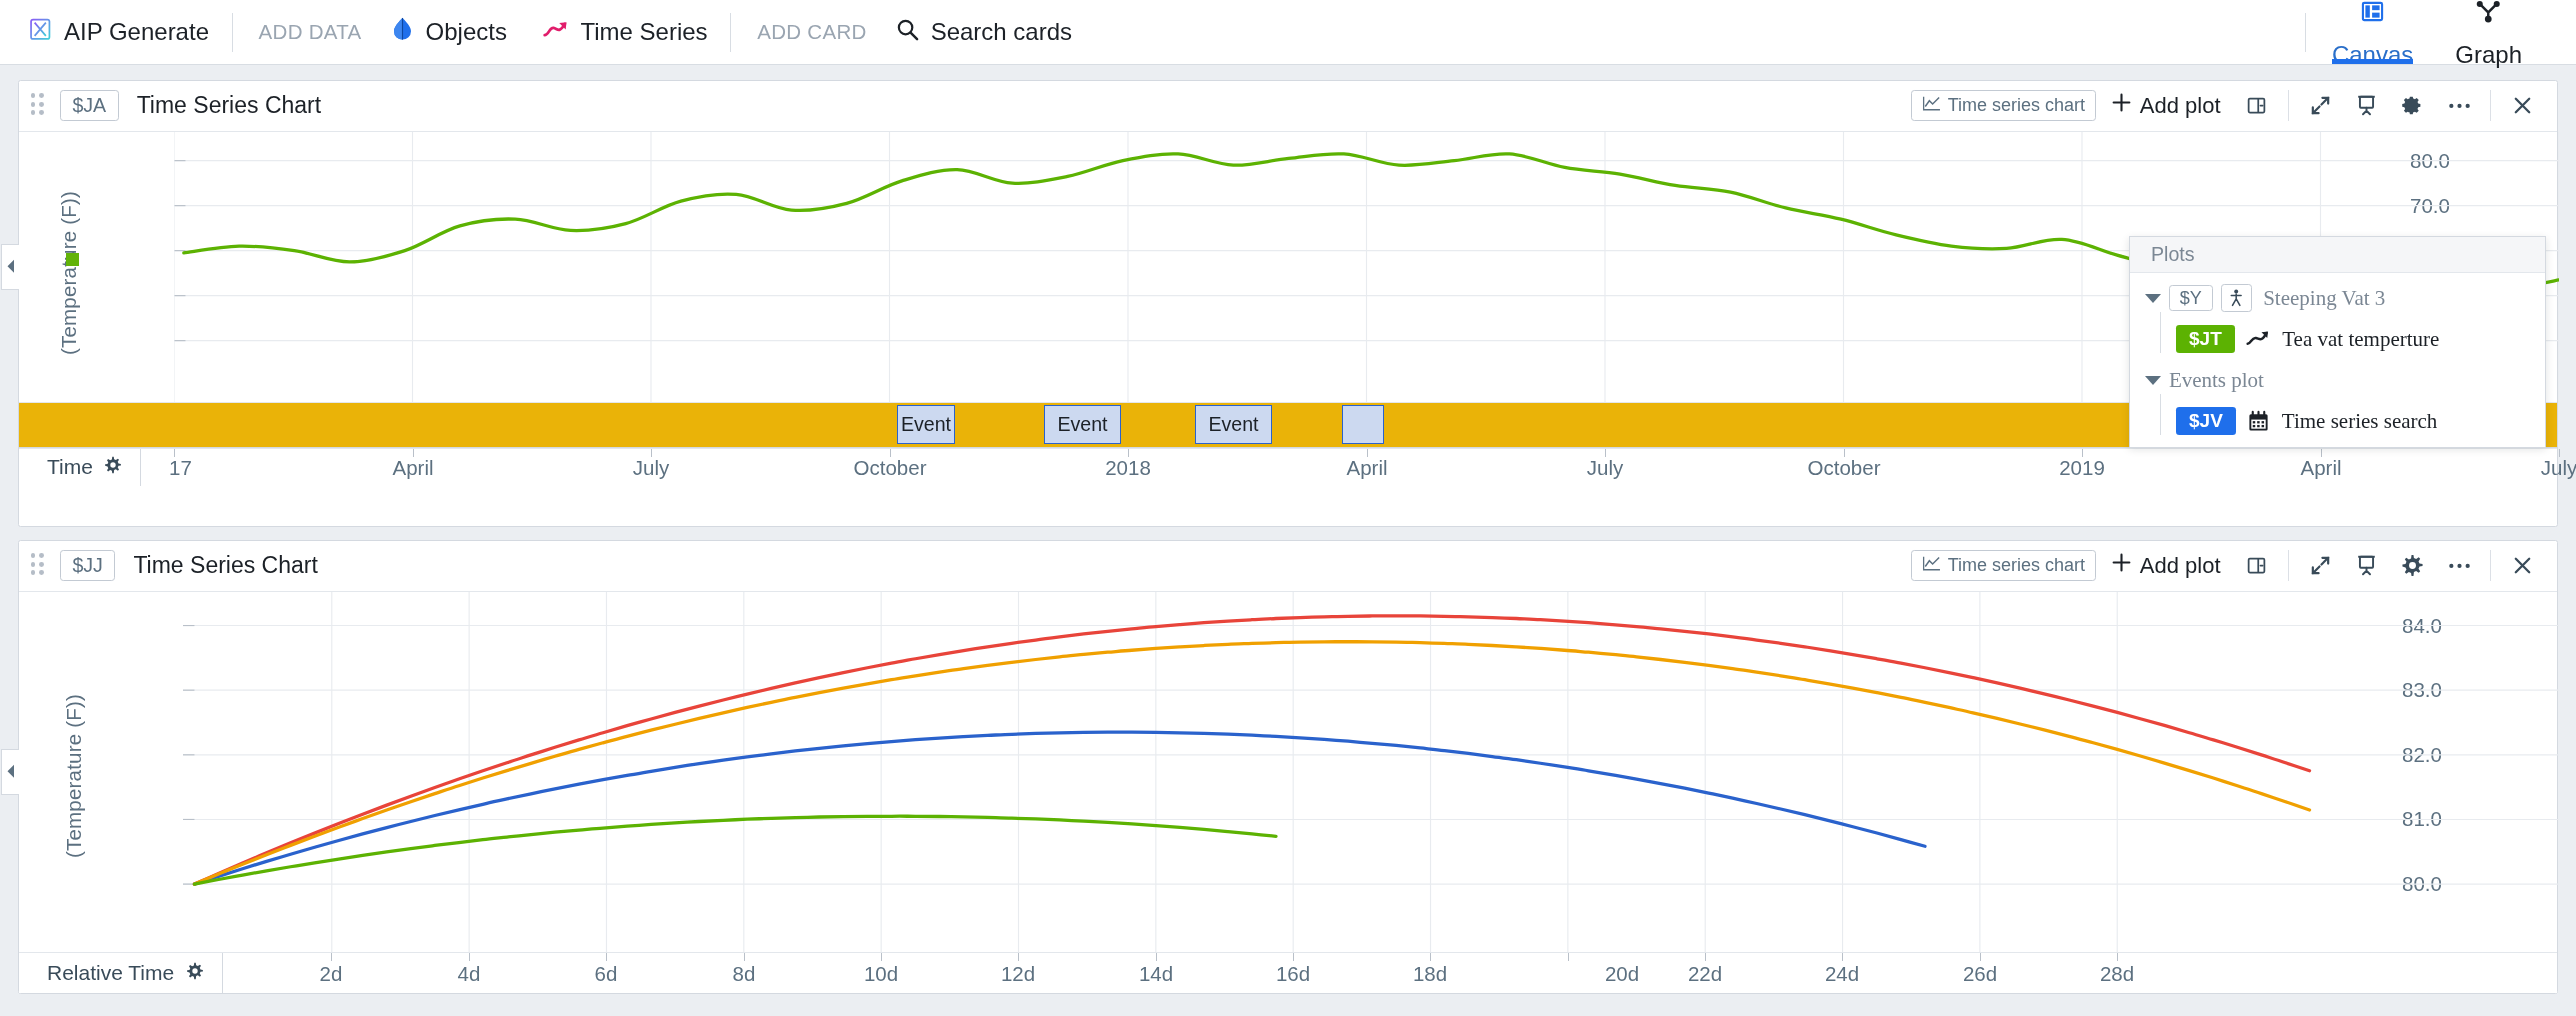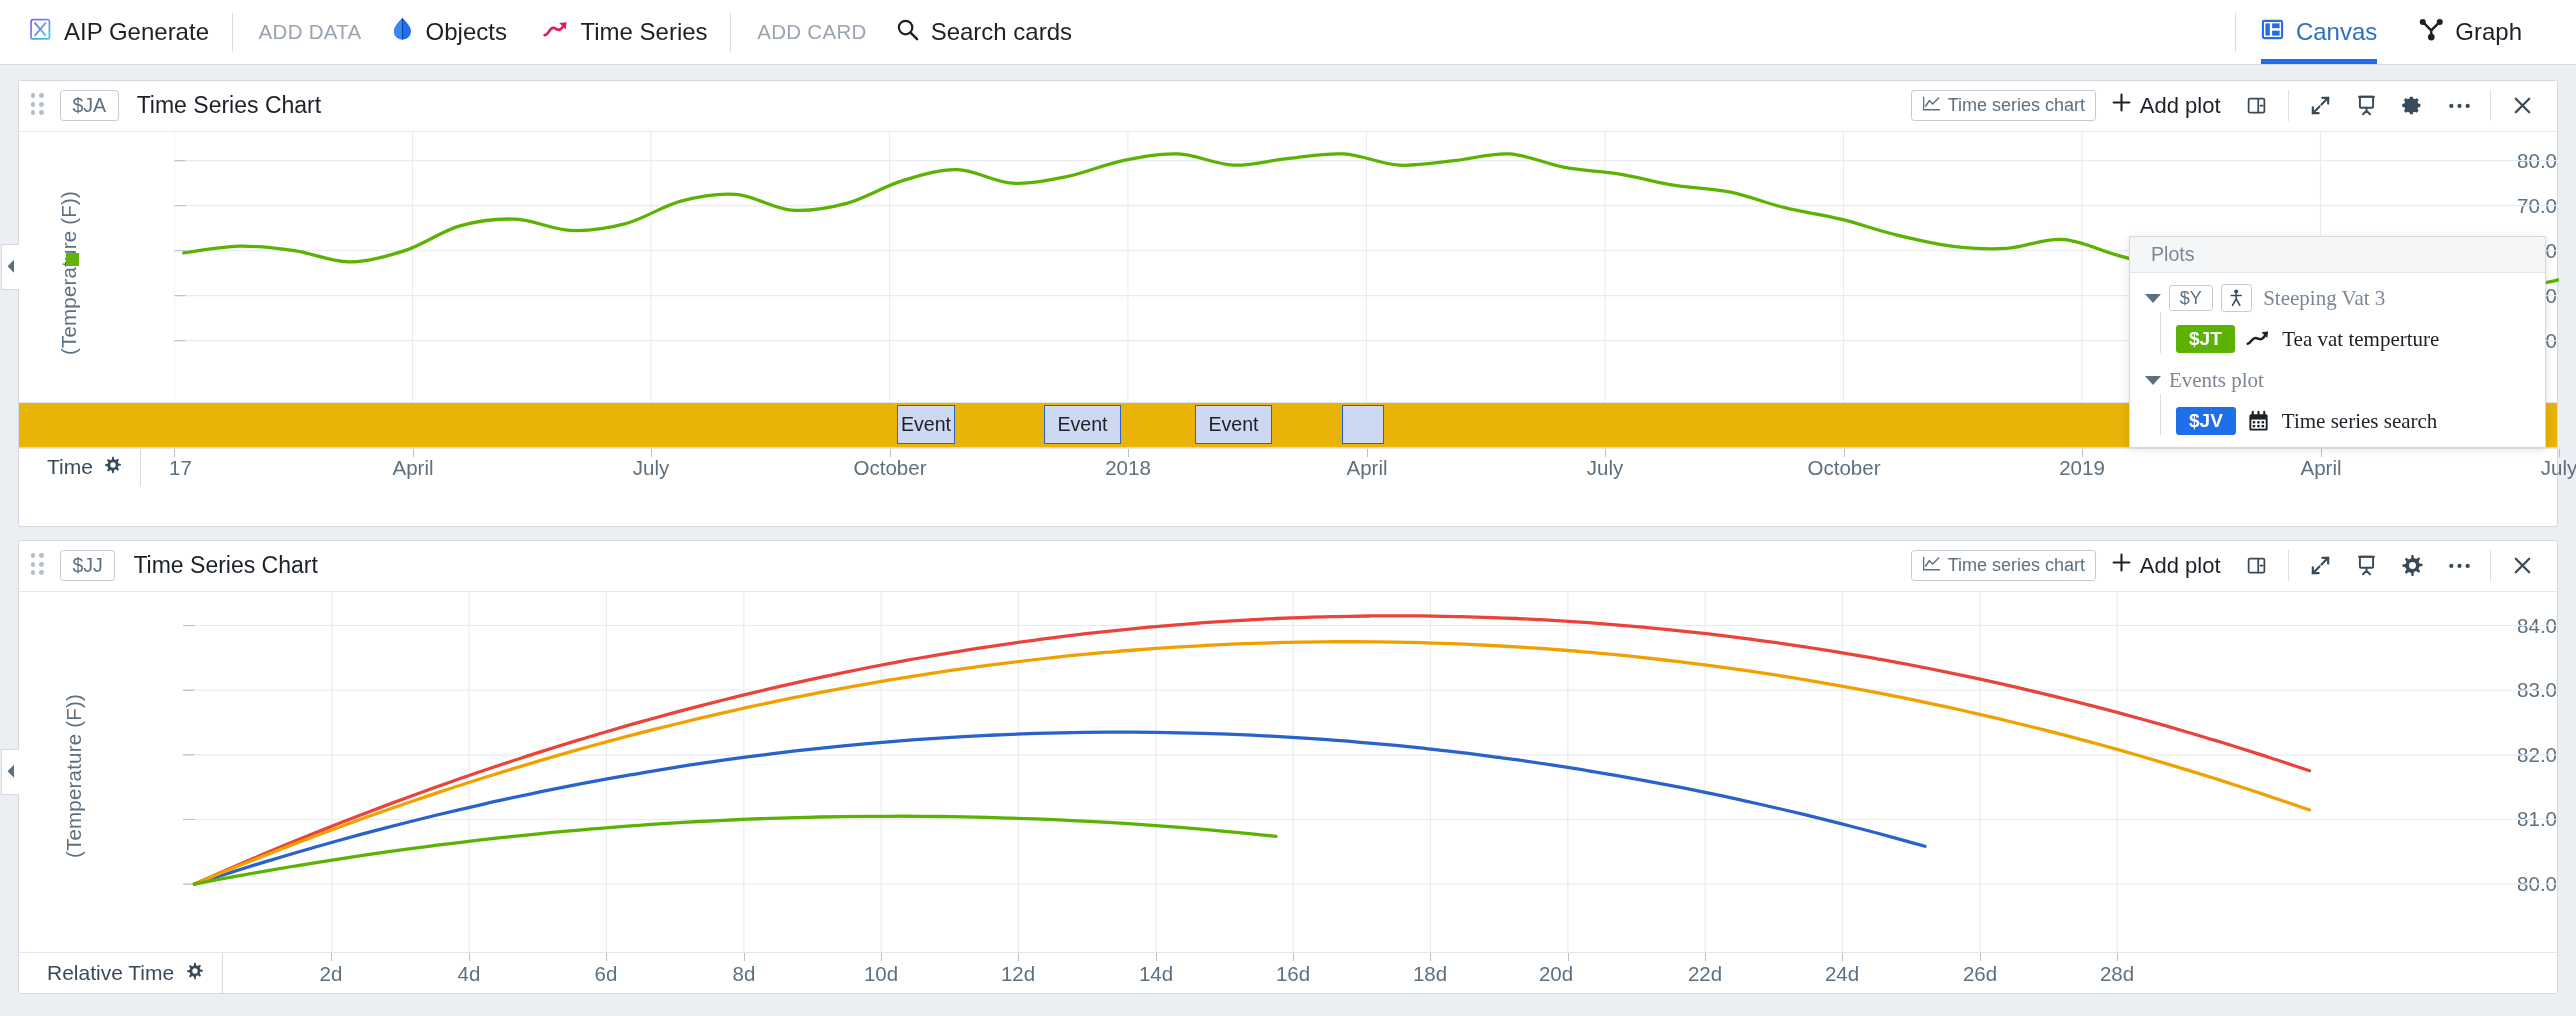--- a/index.html
+++ b/index.html
@@ -30,21 +30,21 @@
     padding: 0 11.5px 0 21px; white-space: nowrap;
   }
   .nav-divider { width: 0.8px; height: 39px; background: #d8dde3; margin: 0 4.9px; }
   .topbar-right {
     margin-left: auto; display: flex; align-items: center; height: 100%;
     padding-right: 33px;
   }
   .tab {
     display: flex; align-items: center; gap: 11.5px;
     padding: 0 21px; height: 100%; position: relative;
-    font-size: 24px; color: #1c2127; cursor: pointer;
+    font-size: 24px; color: #1c2127; cursor: pointer; flex-direction: column;
   }
   .tab.active { color: #2a6fc9; }
   .tab.active::after {
     content: ""; position: absolute; left: 21px; right: 21px; bottom: 0;
     height: 4.9px; background: #1f6feb;
   }
 
   
   .canvas {
     padding: 14.7px 18px 0 18px;
@@ -95,21 +95,21 @@
     border: 0.8px solid #d4d9e0; border-right: none;
     display: flex; align-items: center; justify-content: center; cursor: pointer; z-index: 6;
   }
   .ylabel {
     position: absolute; writing-mode: vertical-rl; transform: rotate(180deg);
     font-size: 20.5px; color: #5c7080; letter-spacing: 0.2px;
   }
   .yswatch { position: absolute; width: 13px; height: 13px; background: #62b309; }
   .ytick {
     position: absolute; right: 0; font-size: 20.5px; color: #5c7080;
-    text-align: right; transform: translateY(-50%);
+    transform: translateY(-50%);
   }
   .plot-area { position: absolute; background: transparent; }
   .plot-area svg { display: block; }
 
   
   .events-strip {
     position: relative; height: 46px; background: #eab308;
     border-top: 0.8px solid #e3e7ec; border-bottom: 0.8px solid #d4d9e0;
   }
   .event-box {
@@ -649,21 +649,21 @@
           <div class="xtick" style="left: 862px; line-height: 41px;">10d</div>
           <div class="xtickmark" style="left: 999px;"></div>
           <div class="xtick" style="left: 999px; line-height: 41px;">12d</div>
           <div class="xtickmark" style="left: 1137px;"></div>
           <div class="xtick" style="left: 1137px; line-height: 41px;">14d</div>
           <div class="xtickmark" style="left: 1274px;"></div>
           <div class="xtick" style="left: 1274px; line-height: 41px;">16d</div>
           <div class="xtickmark" style="left: 1411px;"></div>
           <div class="xtick" style="left: 1411px; line-height: 41px;">18d</div>
           <div class="xtickmark" style="left: 1549px;"></div>
-          <div class="xtick" style="left: 1537px; line-height: 41px;">20d</div>
+          <div class="xtick" style="left: 1603px; line-height: 41px;">20d</div>
           <div class="xtickmark" style="left: 1686px;"></div>
           <div class="xtick" style="left: 1686px; line-height: 41px;">22d</div>
           <div class="xtickmark" style="left: 1823px;"></div>
           <div class="xtick" style="left: 1823px; line-height: 41px;">24d</div>
           <div class="xtickmark" style="left: 1961px;"></div>
           <div class="xtick" style="left: 1961px; line-height: 41px;">26d</div>
           <div class="xtickmark" style="left: 2098px;"></div>
           <div class="xtick" style="left: 2098px; line-height: 41px;">28d</div>
         </div>
     </div>

